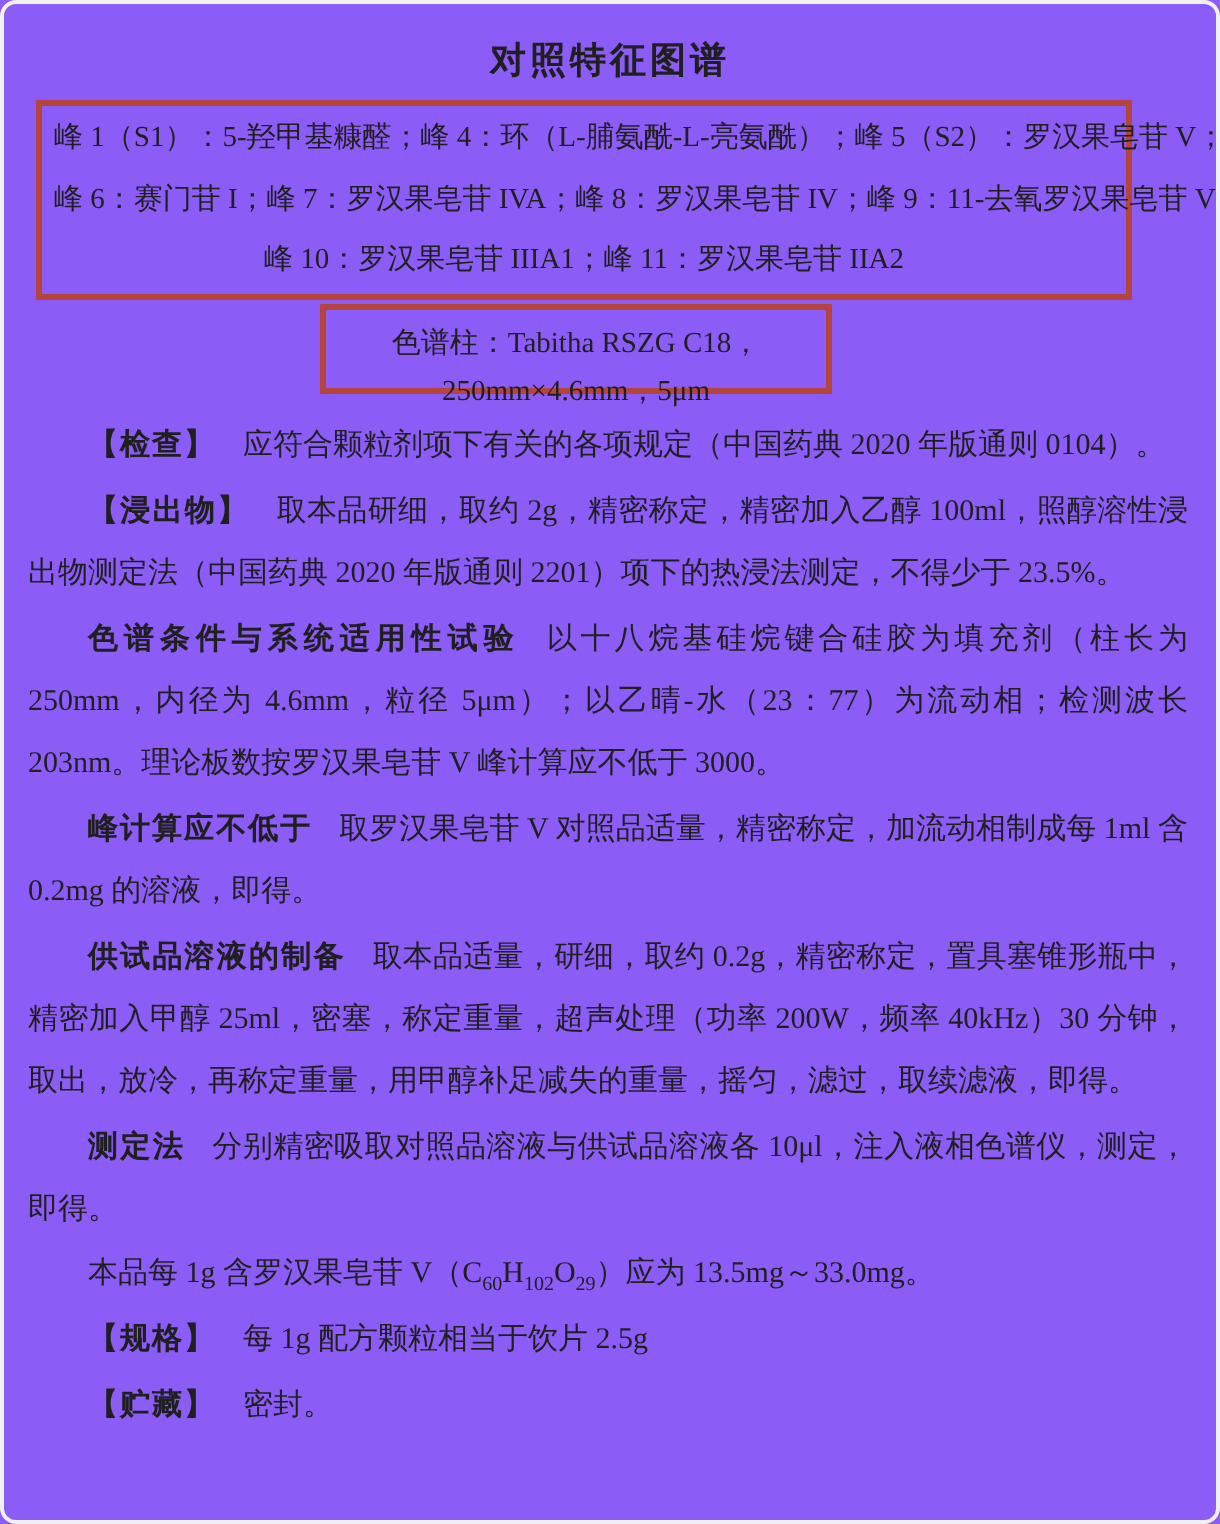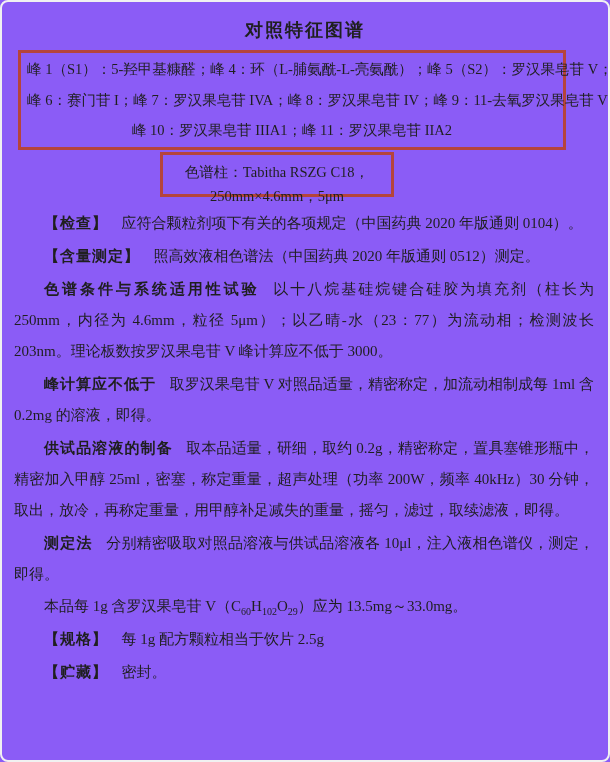--- a/index.html
+++ b/index.html
@@ -26,21 +26,21 @@
     border:3px solid var(--red);
     padding:1px 6px;
     box-sizing:border-box;
   }
   .peak-box p {
     margin:0; text-align:center;
     font-size:14.5px; line-height:30.5px;
     white-space:nowrap;
   }
   .column-box {
-    width:234px; height:45px;
+    width:256px; height:45px;
     margin:2px 0 0 160px;
     border:3px solid var(--red);
     box-sizing:border-box;
     padding-top:5px;
   }
   .column-box p {
     margin:0; text-align:center;
     font-size:14.5px; line-height:24px;
   }
   .body-text { margin:10px 15px 0 13px; }
@@ -69,22 +69,22 @@
     <p>峰 10：罗汉果皂苷 IIIA1；峰 11：罗汉果皂苷 IIA2</p>
   </div>
 
   <div class="column-box">
     <p>色谱柱：Tabitha RSZG C18，250mm×4.6mm，5μm</p>
   </div>
 
   <div class="body-text">
     <p class="para"><span class="lbl">【检查】</span><span>应符合颗粒剂项下有关的各项规定（中国药典 2020 年版通则 0104）。</span></p>
 
+    <p class="para"><span class="lbl">【浸出物】</span><span>取本品研细，取约 2g，精密称定，精密加入乙醇 100ml，照醇溶性浸出物测定法（中国药典 2020 年版通则 2201）项下的热浸法测定，不得少于 23.5%。</span></p>
 
-    <p class="para"><span class="lbl">【含量测定】</span><span>照高效液相色谱法（中国药典 2020 年版通则 0512）测定。</span></p>
 
     <p class="para"><span class="lbl">色谱条件与系统适用性试验</span><span>以十八烷基硅烷键合硅胶为填充剂（柱长为 250mm，内径为 4.6mm，粒径 5μm）；以乙晴-水（23：77）为流动相；检测波长 203nm。理论板数按罗汉果皂苷 V 峰计算应不低于 3000。</span></p>
 
     <p class="para"><span class="lbl">峰计算应不低于</span><span>取罗汉果皂苷 V 对照品适量，精密称定，加流动相制成每 1ml 含 0.2mg 的溶液，即得。</span></p>
 
     <p class="para"><span class="lbl">供试品溶液的制备</span><span>取本品适量，研细，取约 0.2g，精密称定，置具塞锥形瓶中，精密加入甲醇 25ml，密塞，称定重量，超声处理（功率 200W，频率 40kHz）30 分钟，取出，放冷，再称定重量，用甲醇补足减失的重量，摇匀，滤过，取续滤液，即得。</span></p>
 
     <p class="para"><span class="lbl">测定法</span><span>分别精密吸取对照品溶液与供试品溶液各 10μl，注入液相色谱仪，测定，即得。</span></p>
 
     <p class="para"><span>本品每 1g 含罗汉果皂苷 V（C</span><sub>60</sub><span>H</span><sub>102</sub><span>O</span><sub>29</sub><span>）应为 13.5mg～33.0mg。</span></p>

